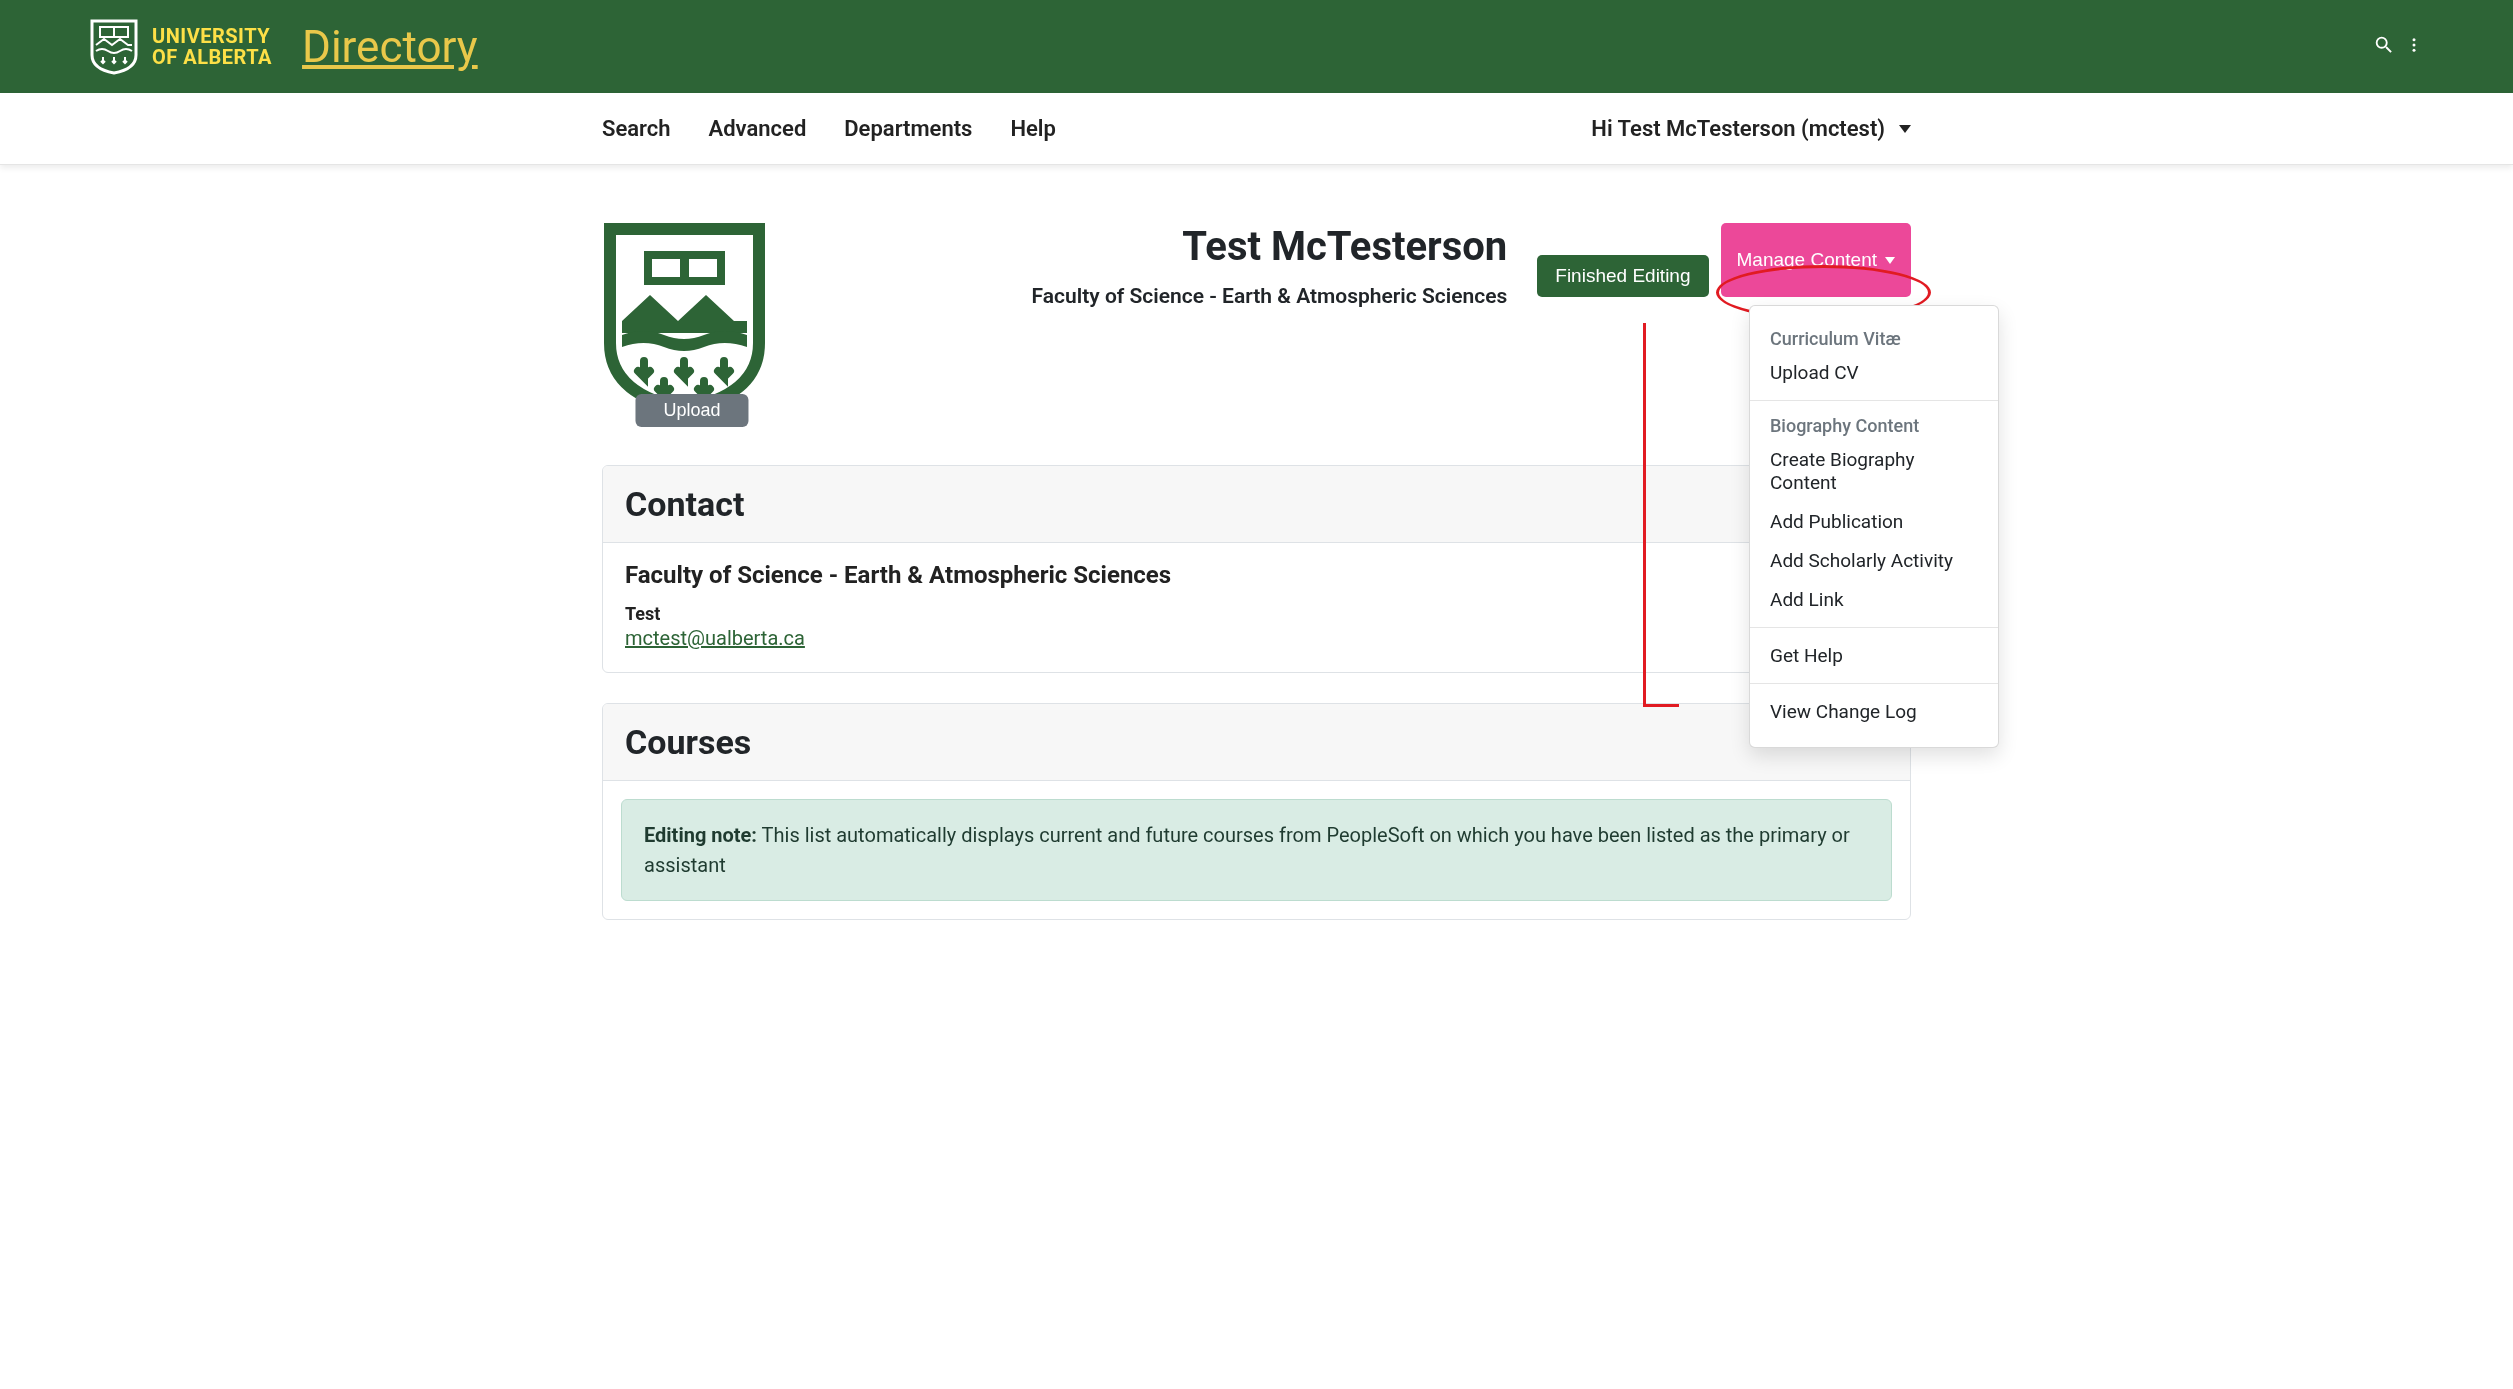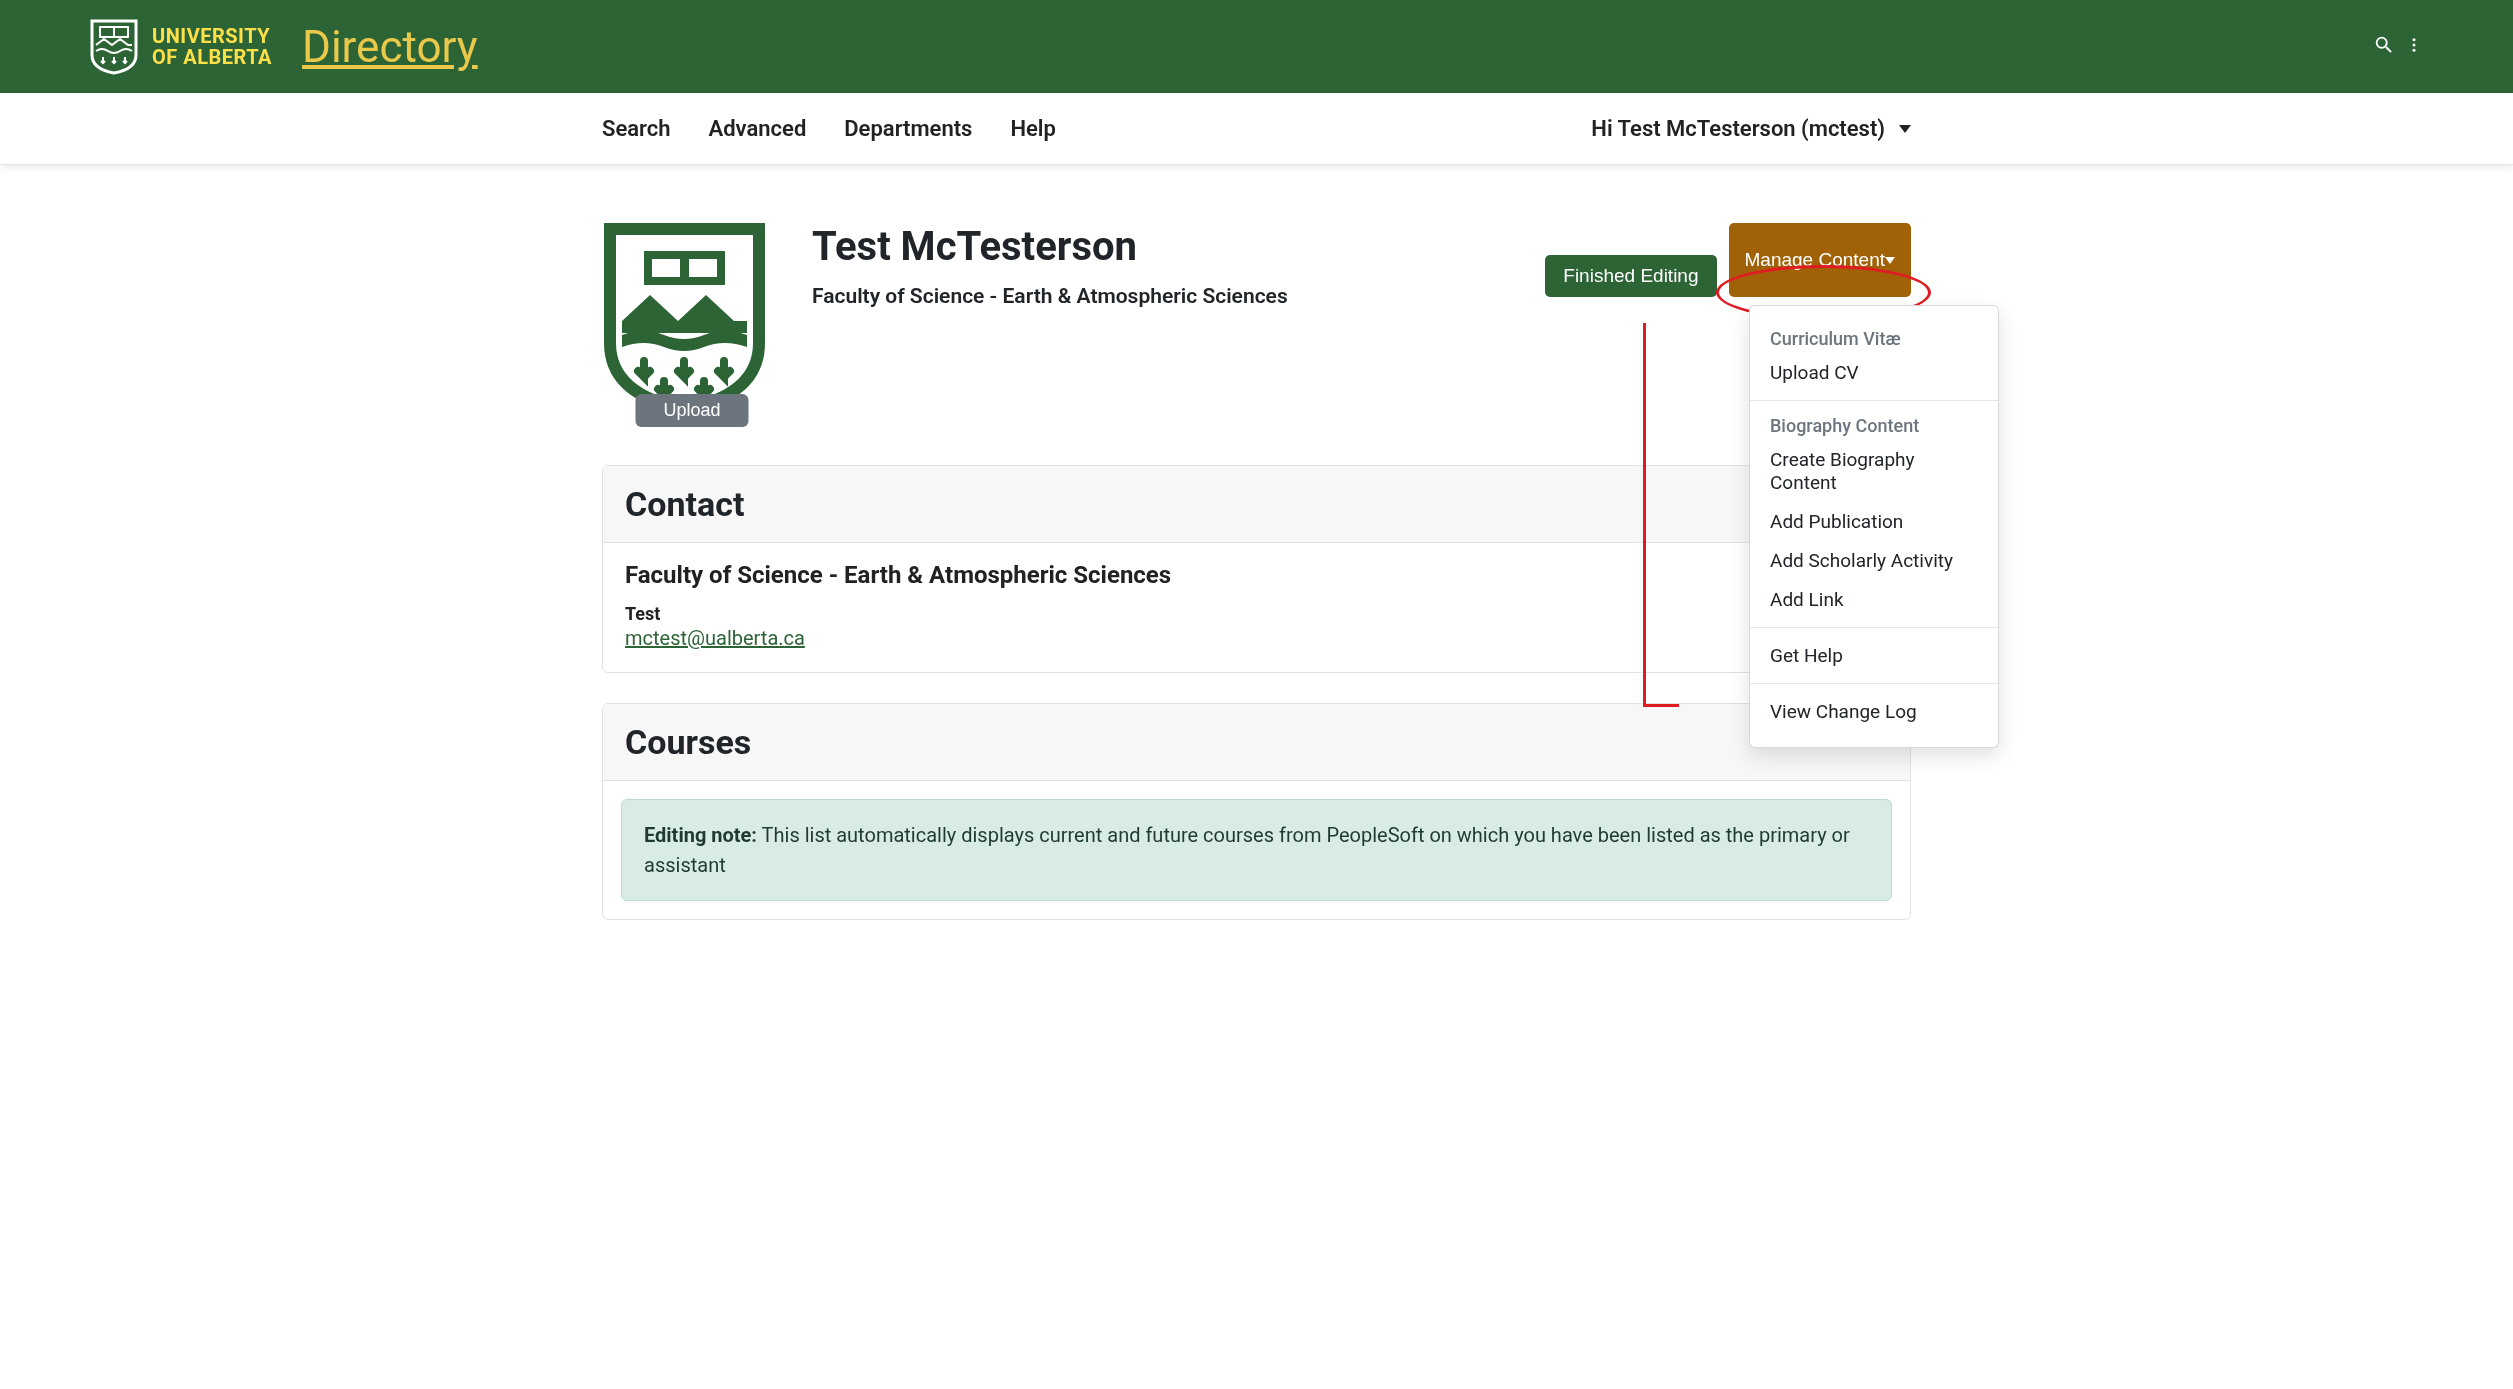--- a/index.html
+++ b/index.html
@@ -25,29 +25,29 @@
     .caret-down { width: 0; height: 0; border-left: 6px solid transparent; border-right: 6px solid transparent; border-top: 8px solid #222; margin-left: 6px; }
 
     
     .content { max-width: 1469px; margin: 0 auto; padding: 58px 80px 0 80px; position: relative; }
 
     
     .profile-row { display: flex; align-items: flex-start; gap: 30px; position: relative; }
     .avatar-wrap { position: relative; width: 180px; }
     .avatar-shield { width: 165px; height: 190px; }
     .upload-btn { position: absolute; bottom: -10px; left: 50%; transform: translateX(-50%); background: #6c757d; color: #fff; font-size: 18px; padding: 6px 28px; border-radius: 6px; border: none; cursor: pointer; }
-    .profile-text { flex: 1; padding-top: 0; }
+    .profile-text { flex: 1; padding-top: 0; text-align: right; }
     .profile-name { font-size: 40px; font-weight: 700; color: #212529; margin-bottom: 14px; }
     .profile-affil { font-size: 21px; font-weight: 600; color: #212529; }
 
     
     .action-col { display: flex; flex-direction: row; align-items: flex-end; gap: 12px; position: relative; }
     .btn { display: inline-flex; align-items: center; justify-content: center; font-size: 19px; font-weight: 500; border-radius: 5px; border: none; cursor: pointer; padding: 10px 18px; }
     .btn-green { background: #2d6436; color: #fff; }
-    .btn-grey { background: #a16207; color: #fff; padding: 26px 16px; }
+    .btn-grey { background: #ec4899; color: #fff; padding: 26px 16px; gap: 8px; }
     .btn-grey .caret-down-sm { width: 0; height: 0; border-left: 5px solid transparent; border-right: 5px solid transparent; border-top: 7px solid #fff; }
 
     
     .red-ellipse { position: absolute; border: 3px solid #e11b22; border-radius: 50% / 50%; width: 215px; height: 55px; top: 42px; right: -20px; pointer-events: none; }
     .red-bracket { position: absolute; border-left: 3px solid #e11b22; border-bottom: 3px solid #e11b22; height: 384px; width: 36px; top: 100px; right: 232px; pointer-events: none; }
 
     
     .dropdown-panel { position: absolute; top: 82px; right: -88px; width: 250px; background: #fff; border: 1px solid rgba(0,0,0,0.15); border-radius: 6px; box-shadow: 0 8px 20px rgba(0,0,0,0.12); padding: 16px 0; z-index: 10; }
     .dropdown-header { color: #6c757d; font-size: 18px; padding: 6px 20px 4px; font-weight: 500; }
     .dropdown-item { display: block; color: #212529; font-size: 19px; padding: 8px 20px; cursor: pointer; }

